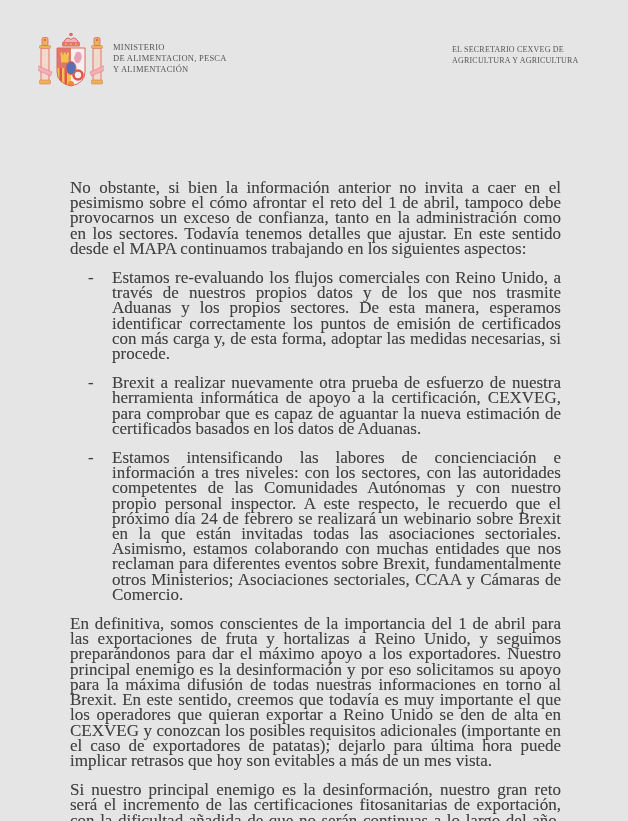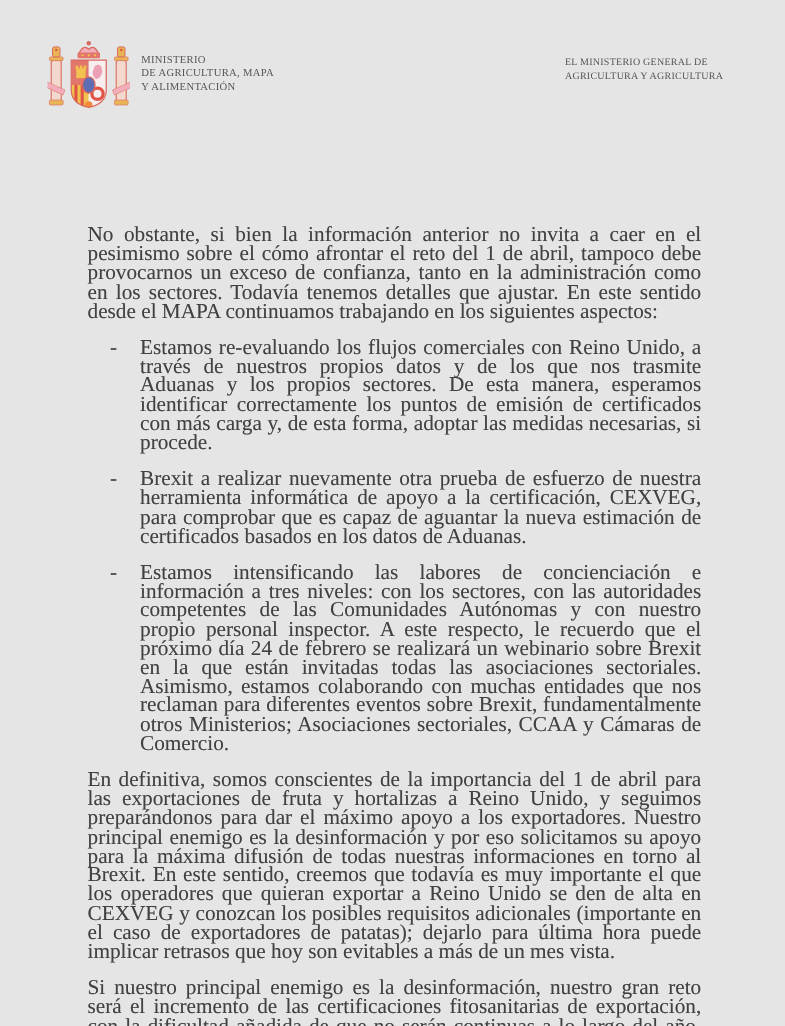--- a/index.html
+++ b/index.html
@@ -107,27 +107,27 @@
         <path d="M38,24.5 q4.5,-2 5.5,2.2 q1,3.2 -1,6.2 q-2,3 -4.2,2 q-2.3,-2.2 -2.3,-5.2 z" fill="#eba0b4"></path>
 
         <circle cx="33" cy="56" r="3" fill="#ef8a3c"></circle>
       </g>
       <path d="M19,20 h28 v24 q0,11 -14,14 q-14,-3 -14,-14 z" fill="none" stroke="#d96a5f" stroke-width="1"></path>
       <ellipse cx="33" cy="40" rx="5" ry="6.5" stroke="#d96a5f" stroke-width="1" fill="#5d6cb3"></ellipse>
     </svg>
 
     <div class="ministry">
       <div>MINISTERIO</div>
-      <div>DE AGRICULTURA, MAPA</div>
+      <div>DE ALIMENTACION, PESCA</div>
       <div>Y ALIMENTACIÓN</div>
     </div>
   </div>
 
   <div class="sender">
-    <div>EL MINISTERIO GENERAL DE</div>
+    <div>EL SECRETARIO CEXVEG DE</div>
     <div>AGRICULTURA Y AGRICULTURA</div>
   </div>
 
   <div class="content">
     <p>No obstante, si bien la información anterior no invita a caer en el pesimismo sobre el cómo afrontar el reto del 1 de abril, tampoco debe provocarnos un exceso de confianza, tanto en la administración como en los sectores. Todavía tenemos detalles que ajustar. En este sentido desde el MAPA continuamos trabajando en los siguientes aspectos:</p>
 
     <div>
       <div class="bullet-row">
         <span class="bullet-dash">-</span>
         <span class="bullet-text">Estamos re-evaluando los flujos comerciales con Reino Unido, a través de nuestros propios datos y de los que nos trasmite Aduanas y los propios sectores. De esta manera, esperamos identificar correctamente los puntos de emisión de certificados con más carga y, de esta forma, adoptar las medidas necesarias, si procede.</span>

